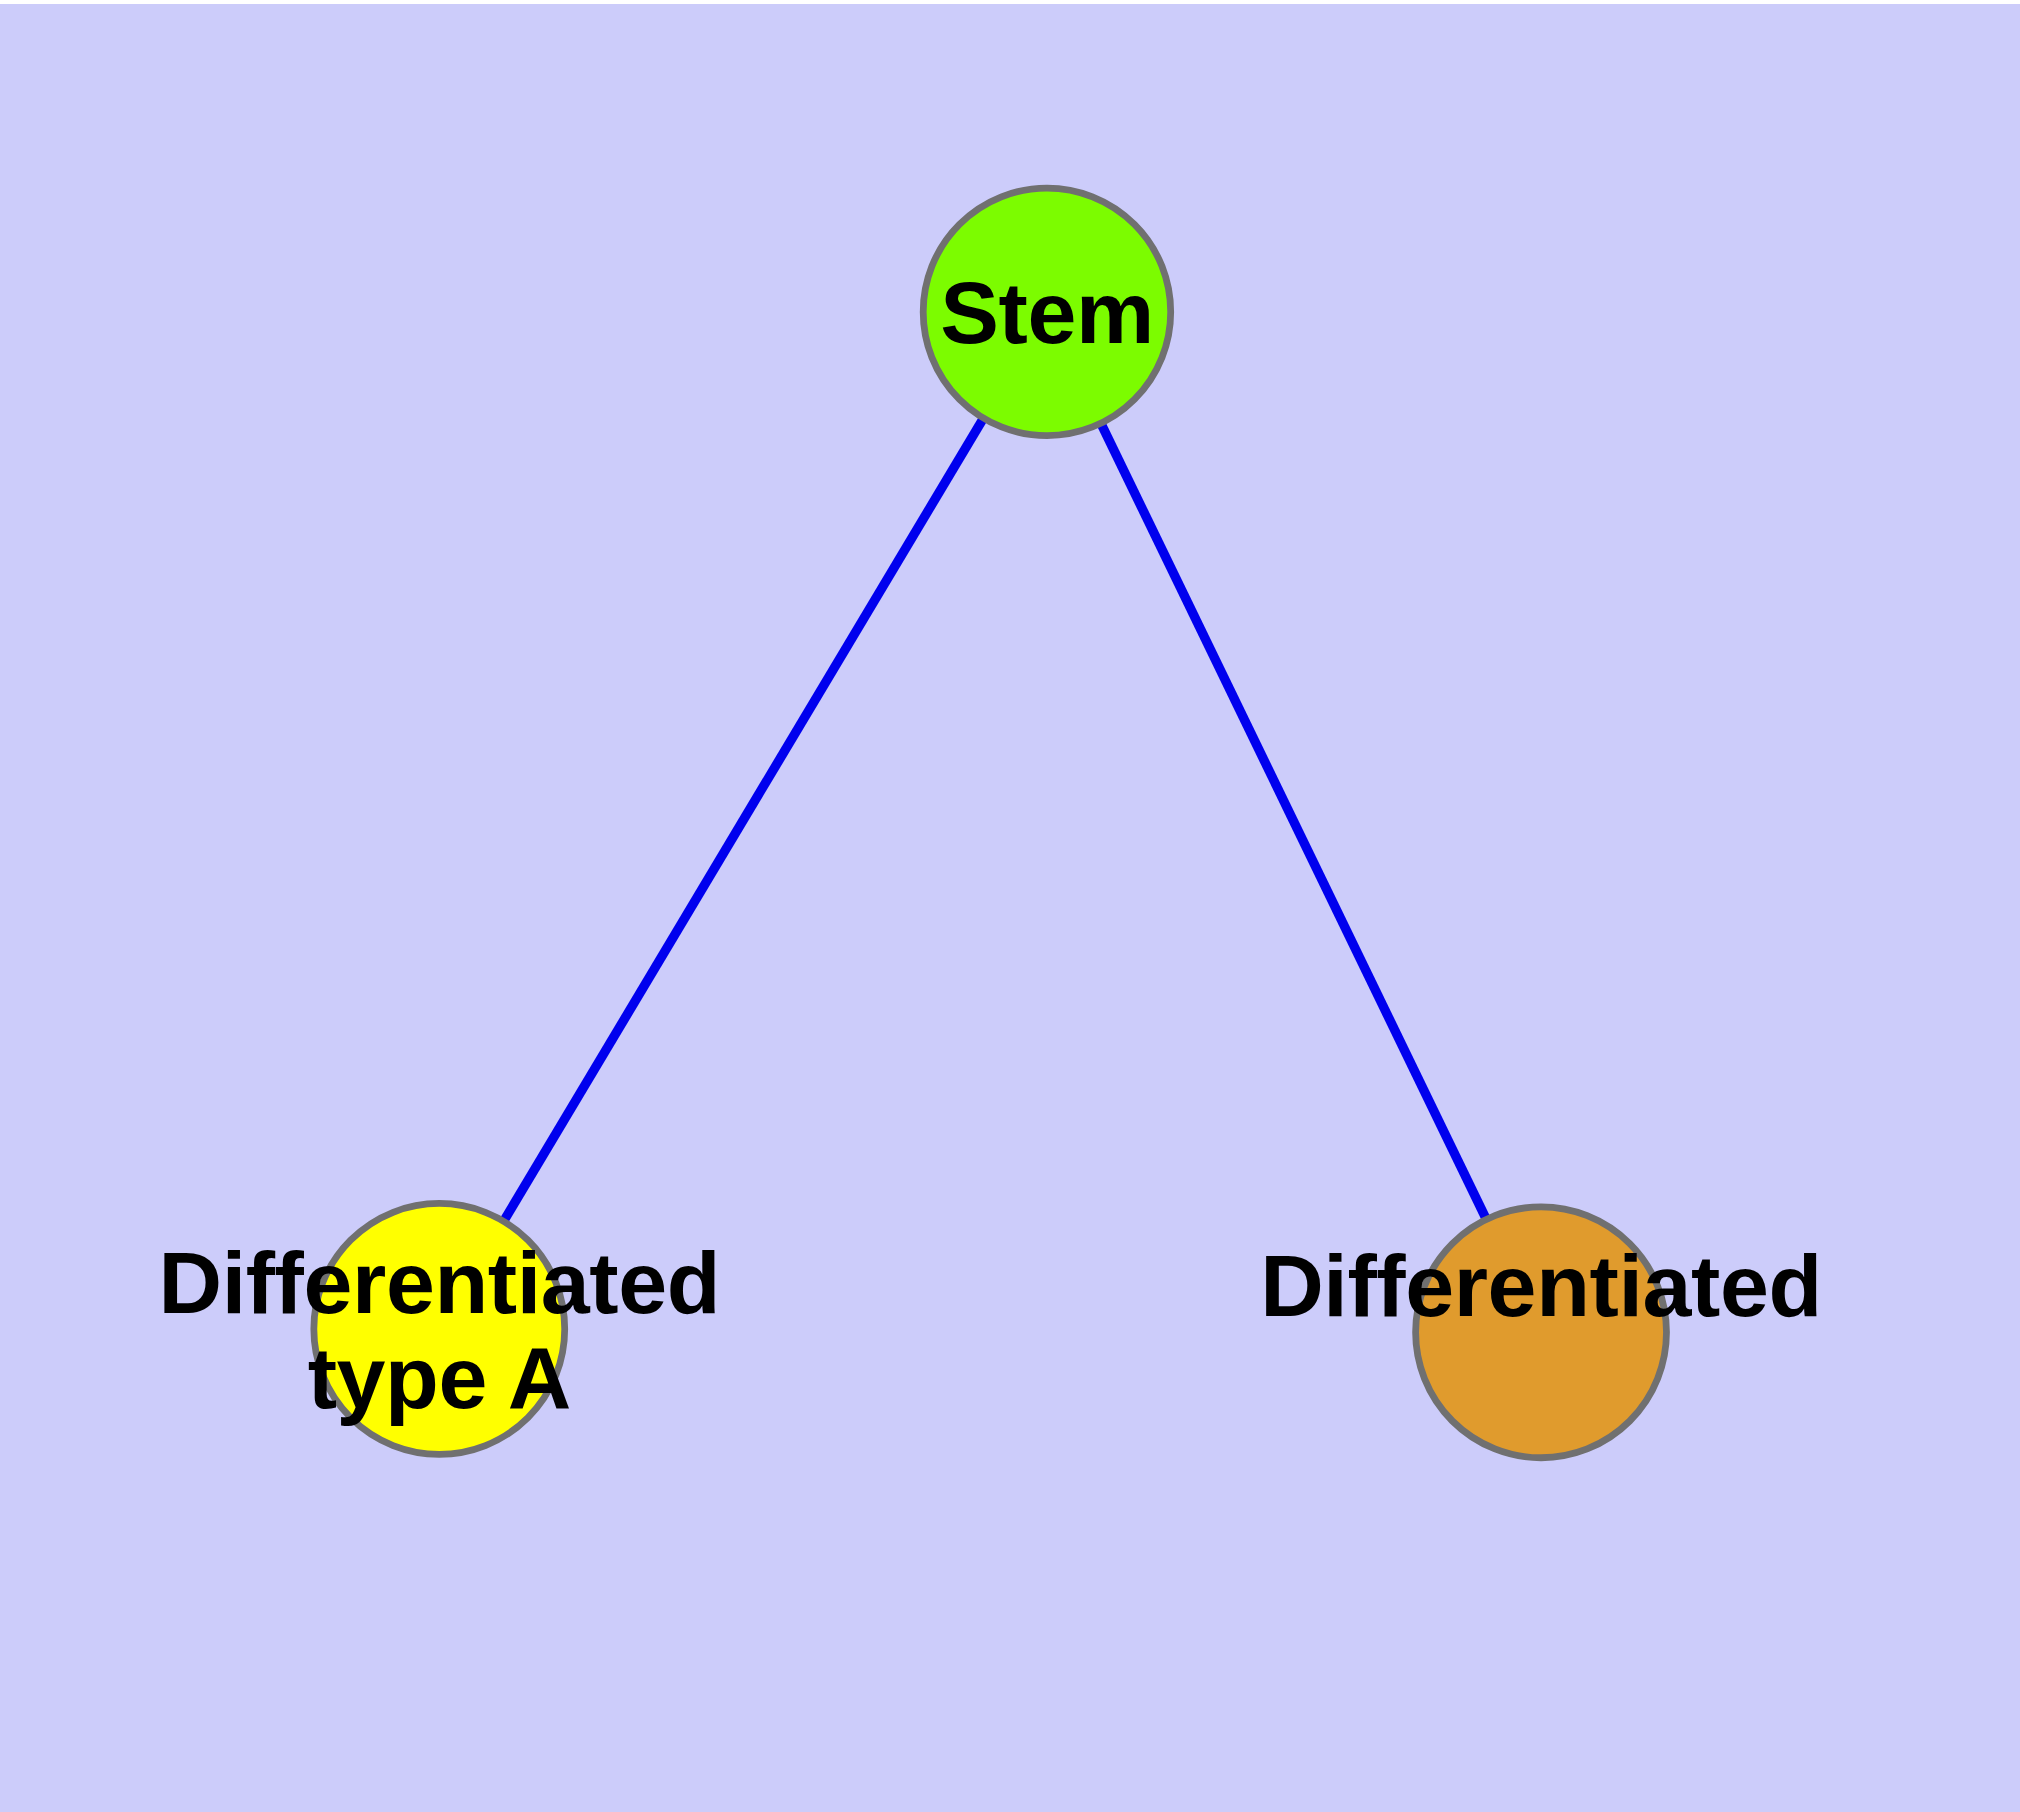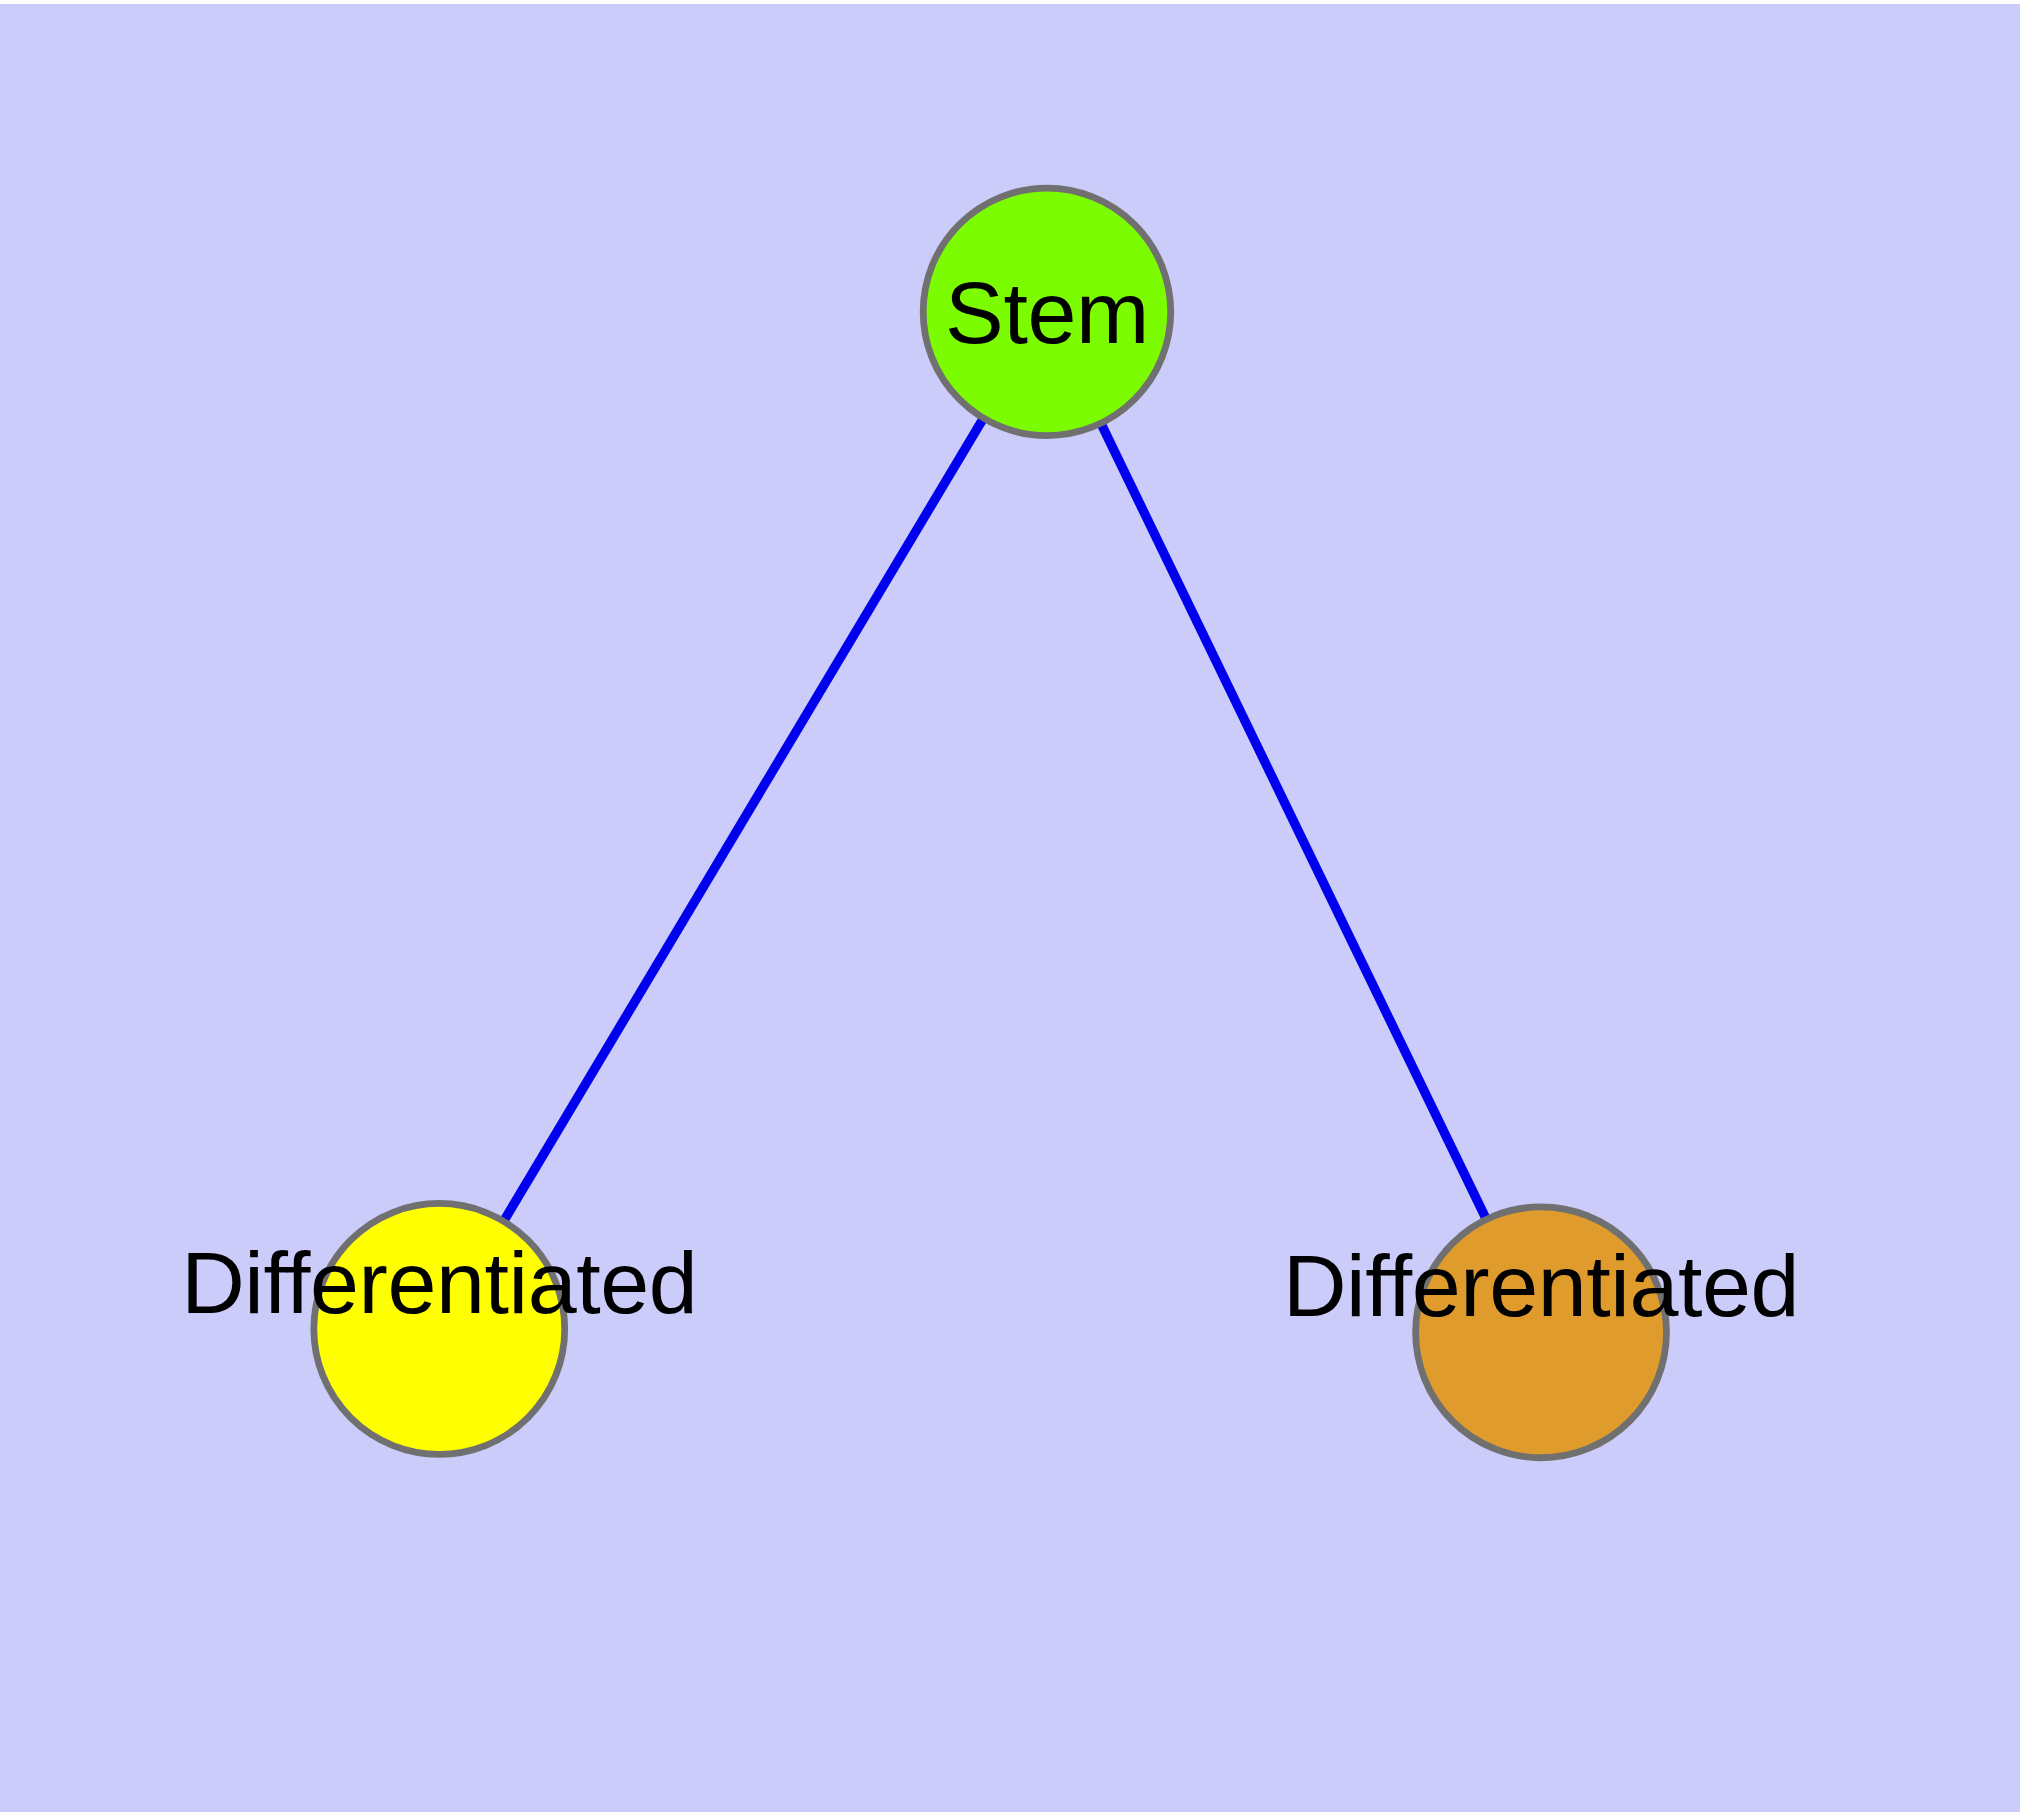--- a/index.html
+++ b/index.html
@@ -27,21 +27,21 @@
     position: absolute;
     left: 0;
     top: 0;
     width: 2021px;
     height: 1812px;
   }
   .node-label {
     position: absolute;
     text-align: center;
     color: #000000;
-    font-weight: normal;
+    font-weight: bold;
     line-height: 1.08;
     white-space: nowrap;
     pointer-events: none;
     letter-spacing: -0.4px;
   }
   .label-stem {
     font-size: 88px;
     left: 623px;
     top: 265px;
     width: 848px;
@@ -78,20 +78,21 @@
       <circle cx="1235" cy="368" r="146" fill="#7cfc00" stroke="#707070" stroke-width="8"></circle>
     </g>
   </svg>
 
   <div class="node-label label-stem">
     <div>Stem</div>
   </div>
 
   <div class="node-label label-a">
     <div>Differentiated</div>
+    <div>type A</div>
   </div>
 
   <div class="node-label label-b">
     <div>Differentiated</div>
   </div>
 
 </div>
 
 
 </body></html>

